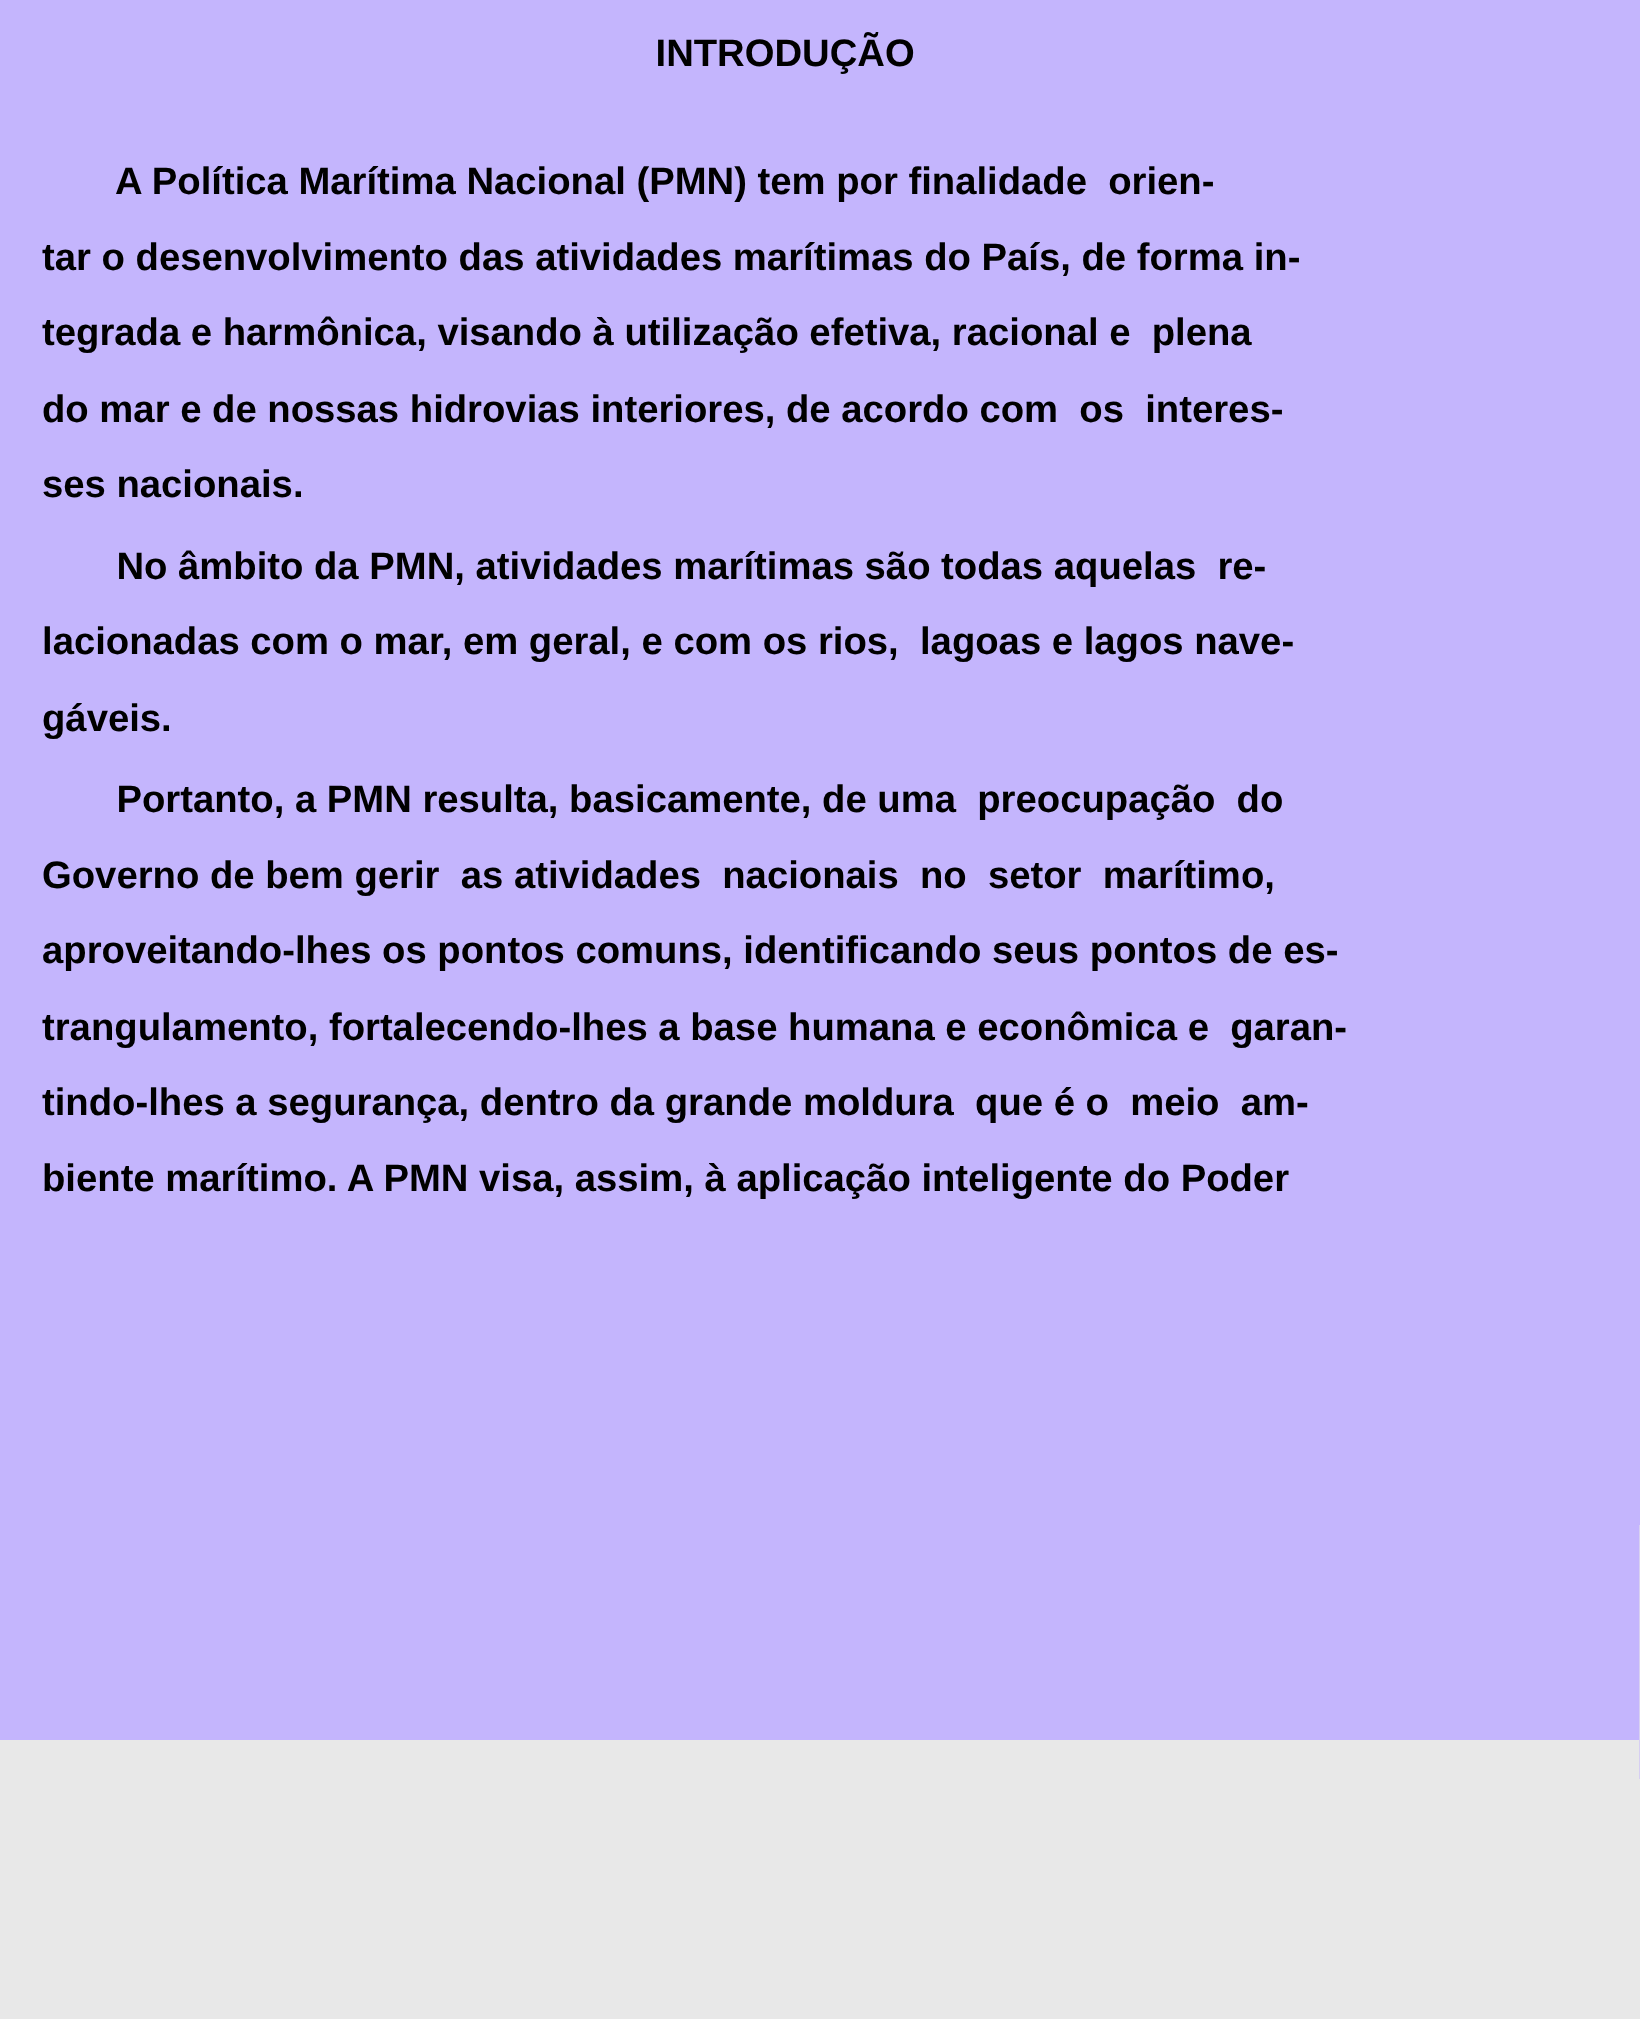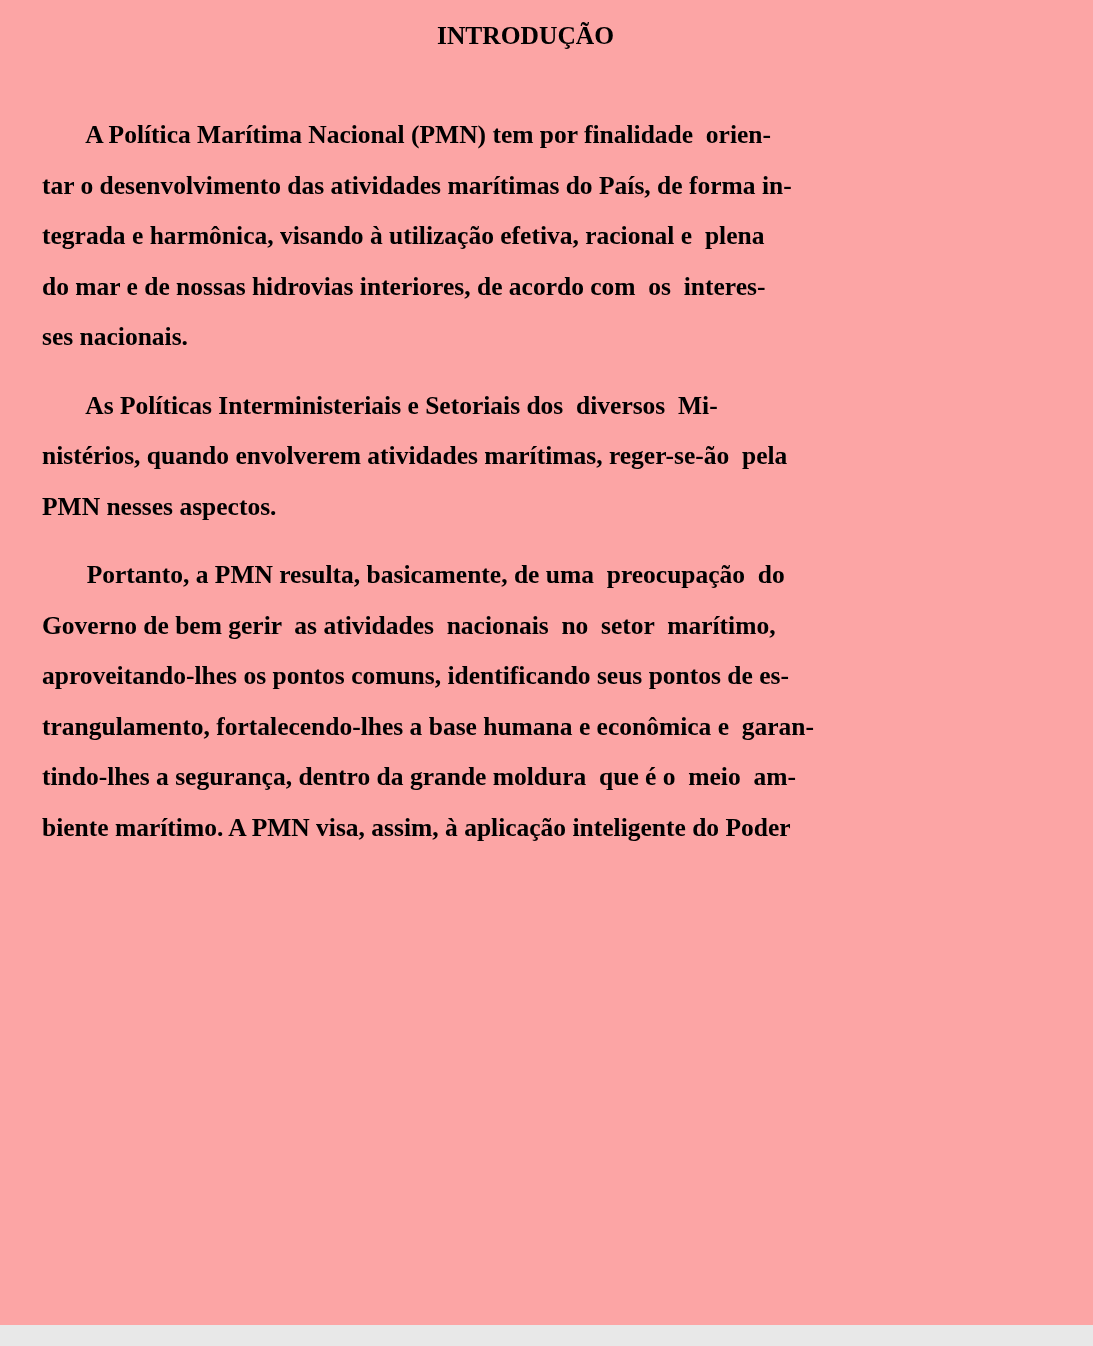--- a/index.html
+++ b/index.html
@@ -3,66 +3,66 @@
 <meta charset="utf-8">
 <style>
   html, body {
     margin: 0;
     padding: 0;
     background: #e8e8e8;
   }
   .page {
     position: relative;
     width: 1093px;
-    height: 1325px;
-    background: #fca5a5;
+    height: 1160px;
+    background: #c4b5fd;
     color: #000000;
-    font-family: Liberation Serif, serif;
+    font-family: Liberation Sans, sans-serif;
     font-weight: bold;
     font-size: 25.5px;
     overflow: hidden;
   }
   .doc-title {
     position: absolute;
     left: 437px;
     top: 22px;
     line-height: 28px;
     white-space: pre;
     letter-spacing: 0px;
   }
   .doc-body {
     position: absolute;
     left: 24px;
     top: 92px;
     width: 1045px;
   }
   .doc-body pre {
-    margin: 18px;
+    margin: 4px;
     padding: 0;
     font: inherit;
     line-height: 50.5px;
     white-space: pre;
   }
 </style>
 </head>
 <body>
 
 <div class="page">
 
   <div class="doc-title">INTRODUÇÃO</div>
 
   <div class="doc-body">
     <pre>       A Política Marítima Nacional (PMN) tem por finalidade  orien-
 tar o desenvolvimento das atividades marítimas do País, de forma in-
 tegrada e harmônica, visando à utilização efetiva, racional e  plena
 do mar e de nossas hidrovias interiores, de acordo com  os  interes-
 ses nacionais.</pre>
-    <pre>       As Políticas Interministeriais e Setoriais dos  diversos  Mi-
-nistérios, quando envolverem atividades marítimas, reger-se-ão  pela
-PMN nesses aspectos.</pre>
+    <pre>       No âmbito da PMN, atividades marítimas são todas aquelas  re-
+lacionadas com o mar, em geral, e com os rios,  lagoas e lagos nave-
+gáveis.</pre>
     <pre>       Portanto, a PMN resulta, basicamente, de uma  preocupação  do
 Governo de bem gerir  as atividades  nacionais  no  setor  marítimo,
 aproveitando-lhes os pontos comuns, identificando seus pontos de es-
 trangulamento, fortalecendo-lhes a base humana e econômica e  garan-
 tindo-lhes a segurança, dentro da grande moldura  que é o  meio  am-
 biente marítimo. A PMN visa, assim, à aplicação inteligente do Poder</pre>
   </div>
 
 </div>
 

